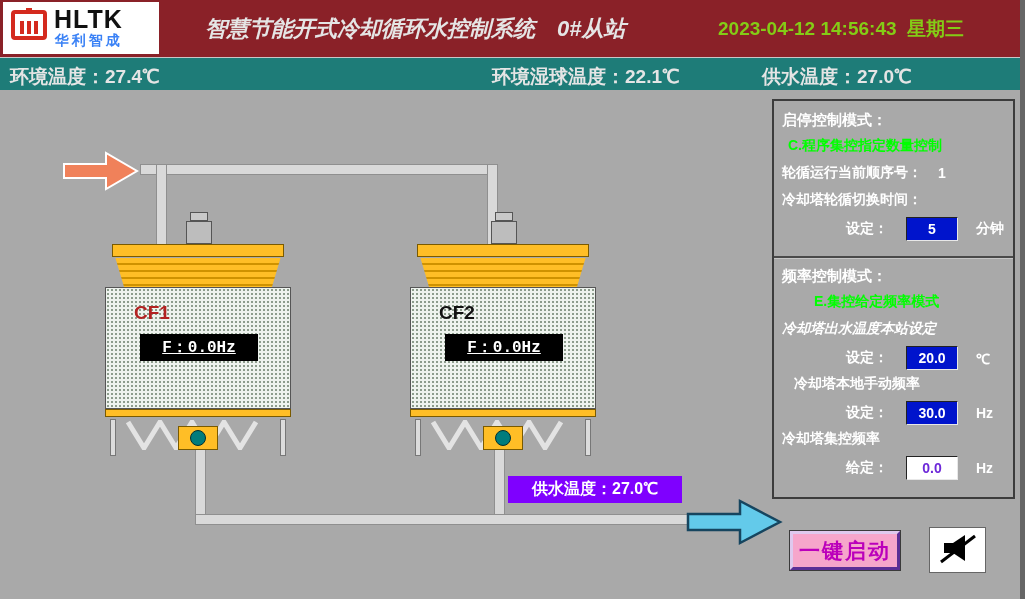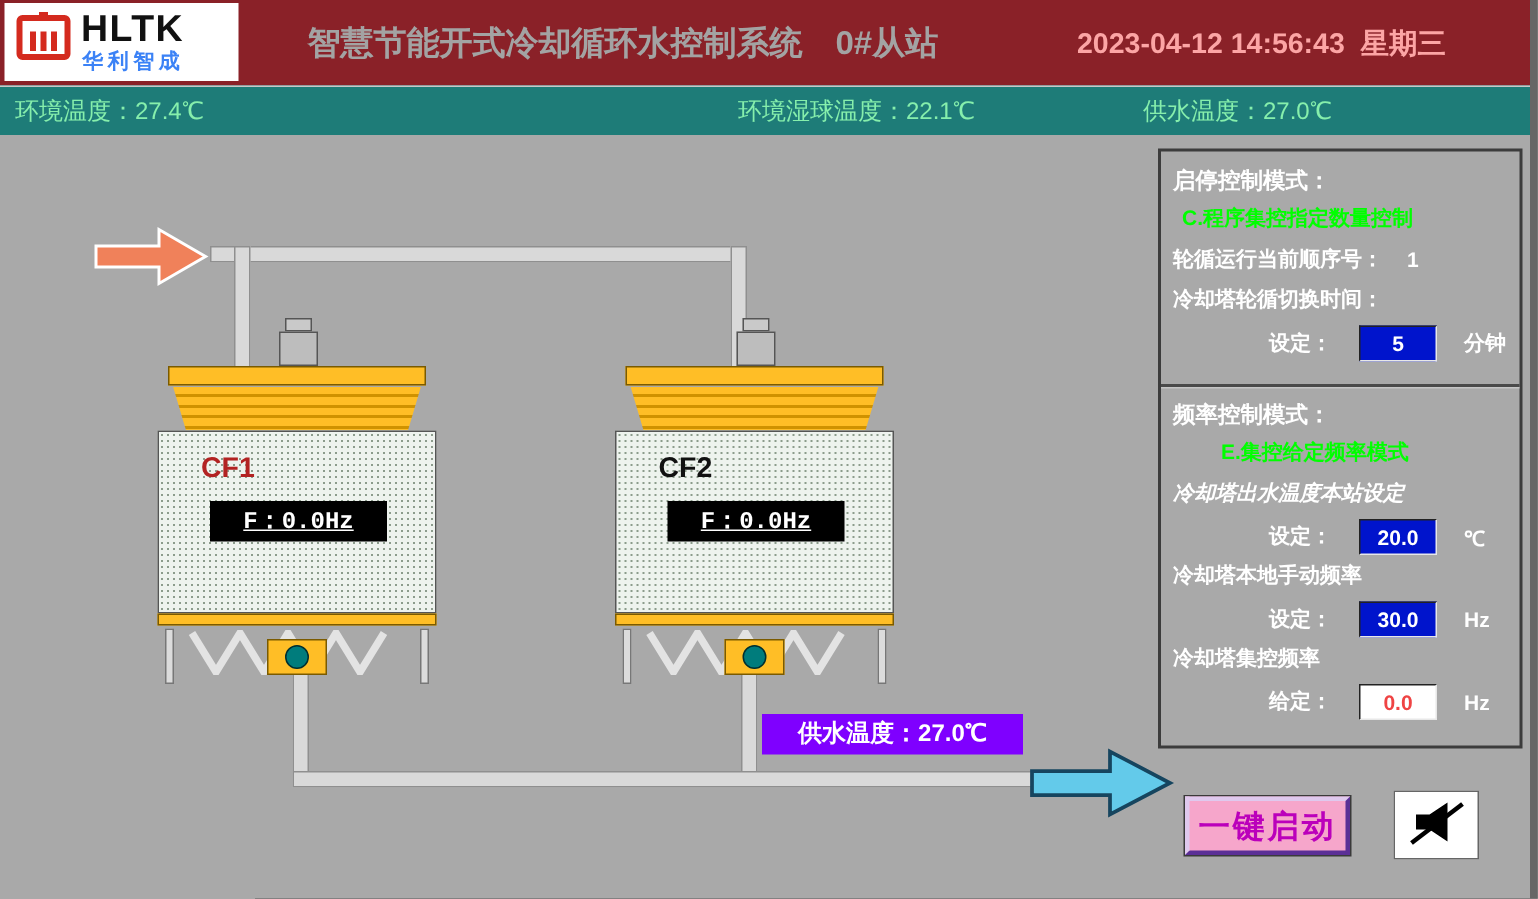--- a/index.html
+++ b/index.html
@@ -9,25 +9,25 @@
   }
   
   .header { position:absolute; left:0; top:0; width:1025px; height:57px; background:#8A2128; }
   .logo-box {
     position:absolute; left:3px; top:2px; width:156px; height:52px; background:#FFFFFF;
     display:flex; align-items:center; padding-left:6px; box-sizing:border-box;
   }
   .logo-texts { margin-left:5px; }
   .logo-brand { font-size:25px; font-weight:bold; color:#111; line-height:26px; letter-spacing:1px; }
   .logo-company { font-size:14px; font-weight:bold; color:#3b82f6; letter-spacing:3px;text-align:right; }
-  .page-title { position:absolute; left:205px; top:14px; color:#a3a3a3; font-size:22px; font-weight:bold; white-space:pre; }
-  .datetime  { position:absolute; left:718px; top:16px; color:#fca5a5; font-size:19px; font-weight:bold; white-space:pre; }
+  .page-title { position:absolute; left:205px; top:14px; color:#e5e5e5; font-size:22px; font-weight:bold; white-space:pre;font-style:italic; }
+  .datetime  { position:absolute; left:718px; top:16px; color:#84cc16; font-size:19px; font-weight:bold; white-space:pre; }
   
   .status-bar { position:absolute; left:0; top:57px; width:1025px; height:33px; background:#1E7C78; border-top:1px solid #C8C8C8; box-sizing:border-box; }
-  .status-item { position:absolute; top:6px; font-size:16px; font-weight:normal; color:#86efac; white-space:pre; }
+  .status-item { position:absolute; top:6px; font-size:19px; font-weight:bold; color:#e5e5e5; white-space:pre; }
   .status-item.i0 { left:10px; } .status-item.i1 { left:232px; }
   .status-item.i2 { left:492px; } .status-item.i3 { left:762px; }
   
   .pipe { position:absolute; background:#D9D9D9; border:1px solid #8F8F8F; box-sizing:border-box; }
   .pipe-top-h { left:140px; top:164px; width:358px; height:11px; }
   .pipe-v1   { left:156px; top:164px; width:11px; height:82px; }
   .pipe-v2   { left:487px; top:164px; width:11px; height:82px; }
   .pipe-bv1  { left:195px; top:448px; width:11px; height:74px; }
   .pipe-bv2  { left:494px; top:448px; width:11px; height:74px; }
   .pipe-bh   { left:195px; top:514px; width:500px; height:11px; }
@@ -71,28 +71,28 @@
   .panel > div { position:absolute; }
   .p-title { font-size:15px; font-weight:bold; color:#FFF; }
   .p-mode  { font-size:14px; font-weight:bold; color:#00FF00; }
   .p-label { font-size:14px; font-weight:bold; color:#FFF; }
   .p-value { font-size:14px; font-weight:bold; color:#FFF; margin-left:16px; }
   .seq-row { display:flex; align-items:center; }
   .set-row { display:flex; align-items:center; gap:18px; left:72px; }
   .val-box { width:50px; height:22px; display:flex; align-items:center; justify-content:center;
              font-size:14px; font-weight:bold; border:1px solid; border-color:#222 #E8E8E8 #E8E8E8 #222; }
   .val-box.blue  { background:#0014CC; color:#FFF; }
-  .val-box.white { background:#FFF;    color:#ef4444; }
+  .val-box.white { background:#FFF;    color:#6d28d9; }
   .divider { left:0; top:155px; width:100%; height:0; border-top:2px solid #4A4A4A; border-bottom:1px solid #C6C6C6; }
   .r-t1 { left:8px;  top:10px; }  .r-m1 { left:14px; top:36px; }
   .r-seq { left:8px; top:63px; }  .r-sw { left:8px;  top:90px; }
   .r-set1 { top:116px; }
   .r-t2 { left:8px;  top:166px; } .r-m2 { left:40px; top:192px; }
   .r-out { left:8px; top:219px;font-style:italic; } .r-set2 { top:245px; }
-  .r-loc { left:8px; top:274px; } .r-set3 { top:300px; }
+  .r-loc { left:20px; top:274px; } .r-set3 { top:300px; }
   .r-cen { left:8px; top:329px; } .r-set4 { top:355px; }
   
   .start-btn { position:absolute; left:790px; top:531px; width:110px; height:39px;
                background:#F6A6CB; color:#BB00BB; font-size:21px; font-weight:bold; letter-spacing:2px;
                border:3px solid; border-color:#DFC9EE #5B2F96 #5B2F96 #DFC9EE; box-shadow:0 0 0 1px #3A3A3A;
                display:flex; align-items:center; justify-content:center; cursor:pointer; box-sizing:border-box; }
   .mute-btn { position:absolute; left:929px; top:527px; width:57px; height:46px; background:#FFF;
               border:1px solid #666; display:flex; align-items:center; justify-content:center; cursor:pointer; box-sizing:border-box; }
 </style>
 </head>

